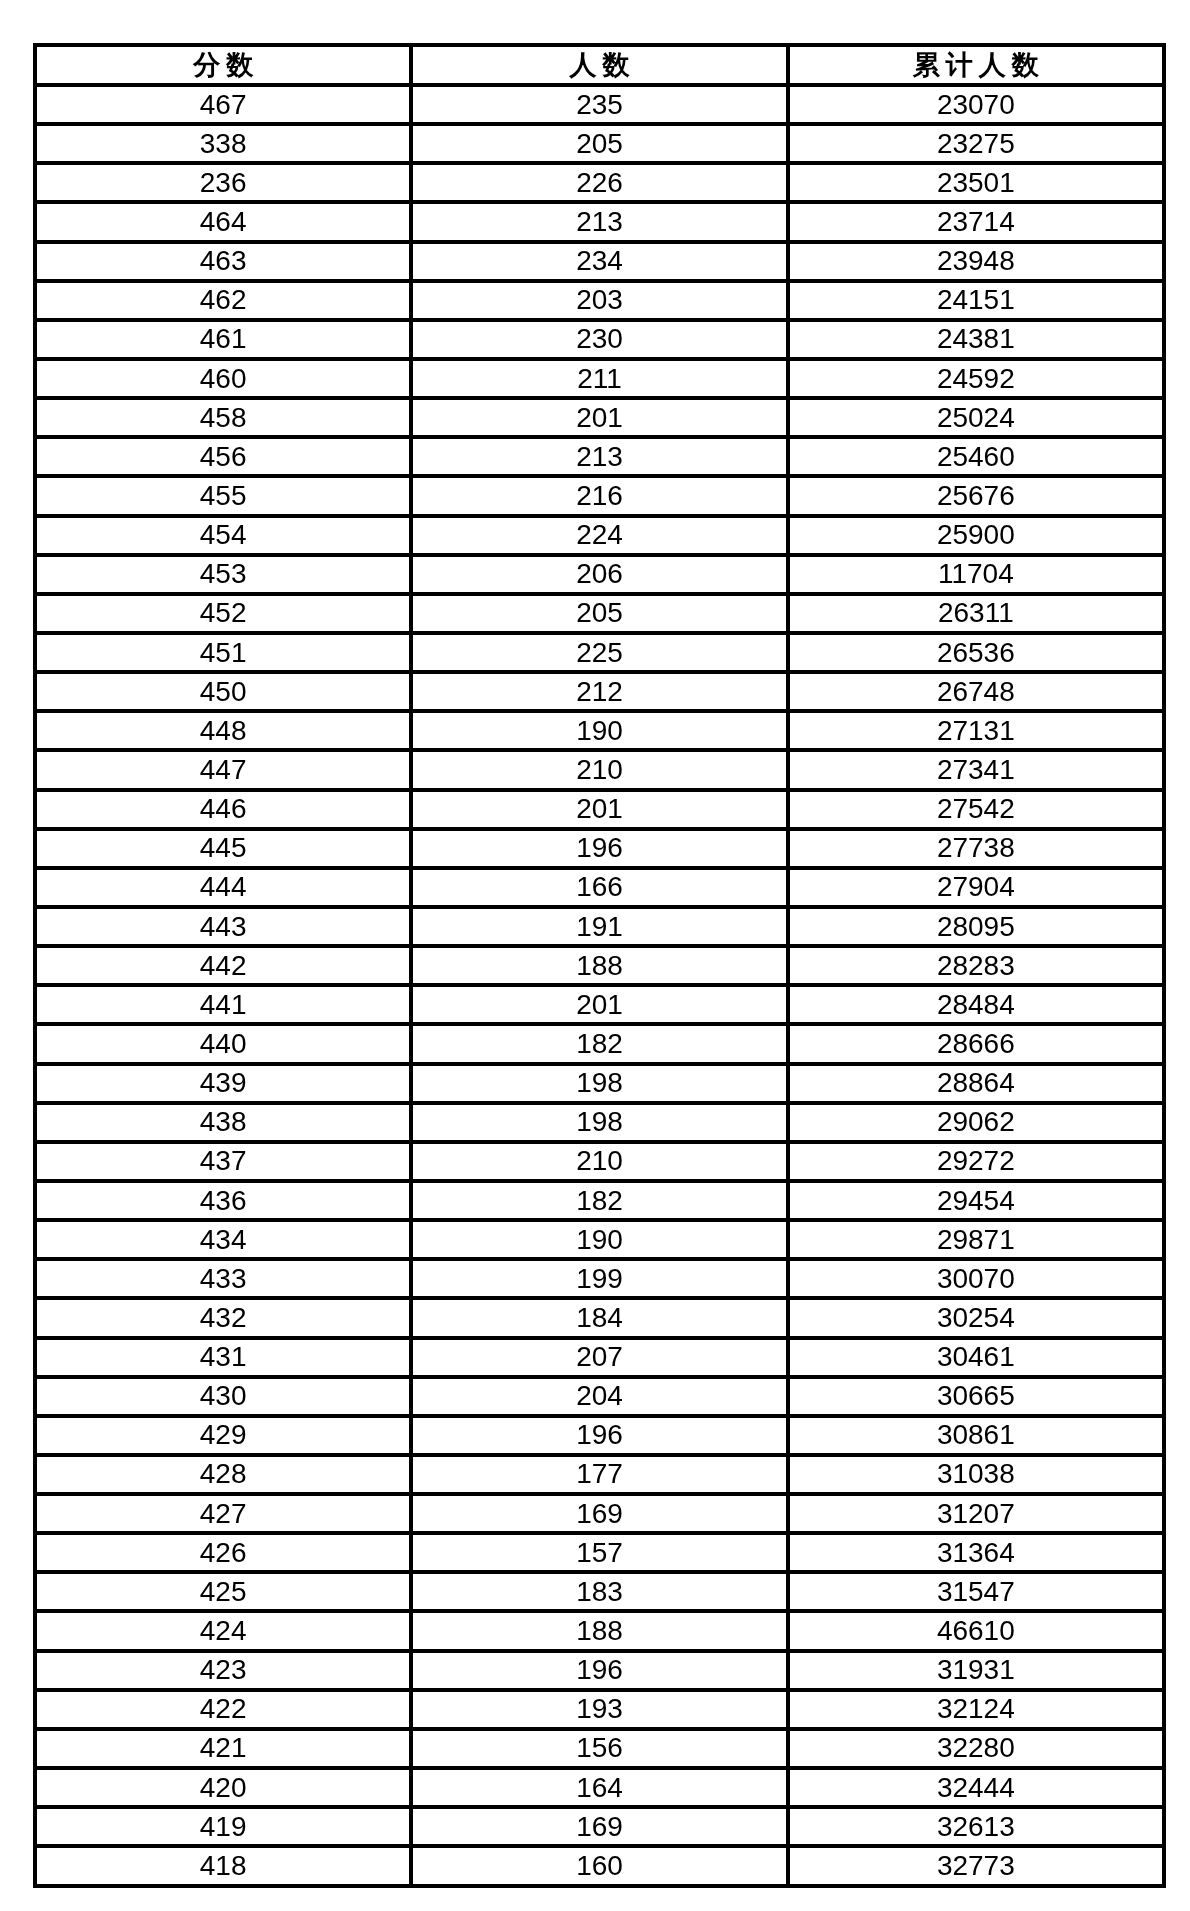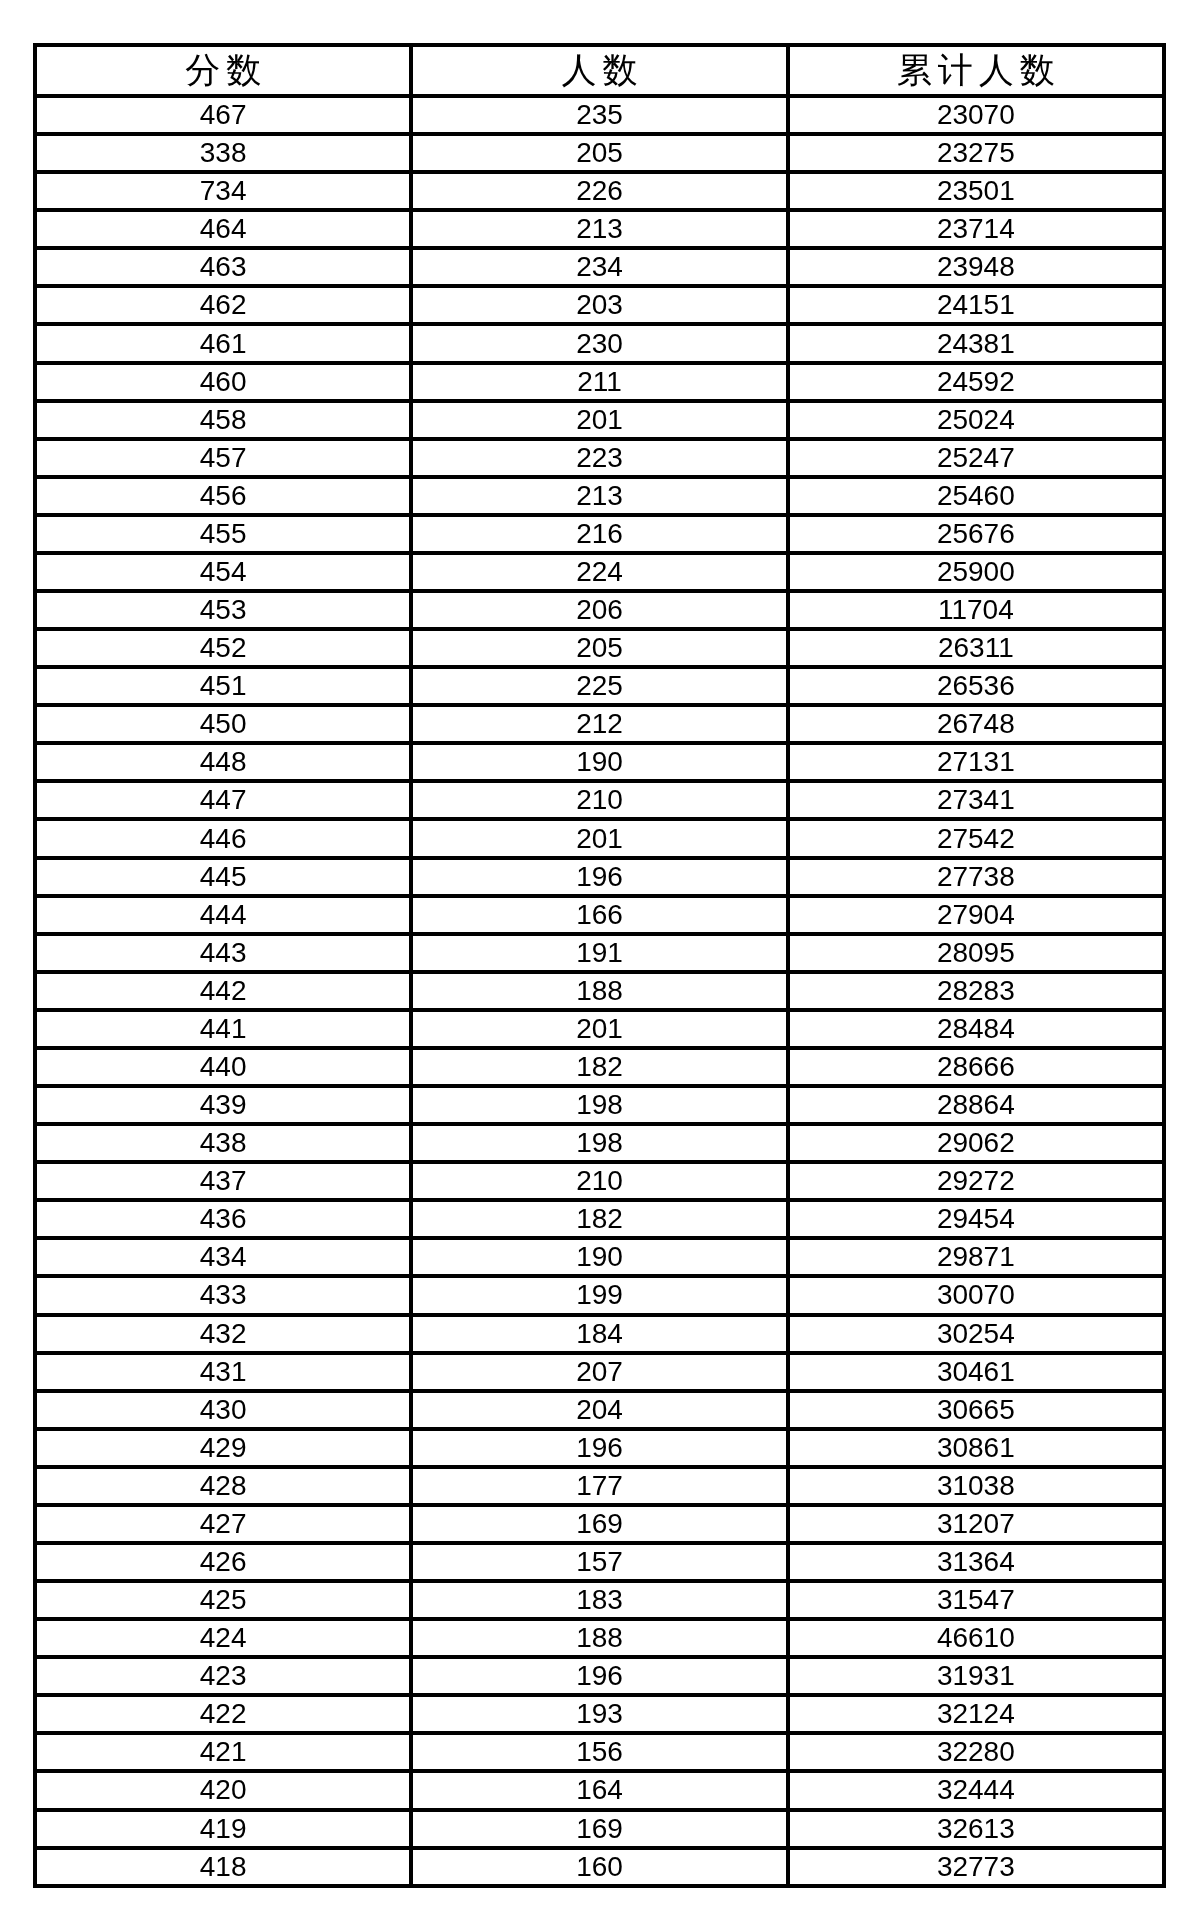--- a/index.html
+++ b/index.html
@@ -32,22 +32,22 @@
     white-space: nowrap;
     overflow: hidden;
   }
   table.score-table td {
     font-family: "Liberation Sans", sans-serif;
     font-size: 28px;
     font-weight: 400;
   }
   table.score-table th {
     font-family: "DejaVu Serif", "Liberation Serif", serif;
-    font-size: 35px;
-    font-weight: 400;
+    font-size: 27px;
+    font-weight: 700;
     letter-spacing: 6px;
     text-indent: 6px; 
   }
 </style>
 </head>
 <body>
 
 <table class="score-table">
   <colgroup>
     <col>
@@ -66,21 +66,21 @@
         <td>467</td>
         <td>235</td>
         <td>23070</td>
       </tr>
       <tr>
         <td>338</td>
         <td>205</td>
         <td>23275</td>
       </tr>
       <tr>
-        <td>734</td>
+        <td>236</td>
         <td>226</td>
         <td>23501</td>
       </tr>
       <tr>
         <td>464</td>
         <td>213</td>
         <td>23714</td>
       </tr>
       <tr>
         <td>463</td>
@@ -99,25 +99,20 @@
       </tr>
       <tr>
         <td>460</td>
         <td>211</td>
         <td>24592</td>
       </tr>
       <tr>
         <td>458</td>
         <td>201</td>
         <td>25024</td>
-      </tr>
-      <tr>
-        <td>457</td>
-        <td>223</td>
-        <td>25247</td>
       </tr>
       <tr>
         <td>456</td>
         <td>213</td>
         <td>25460</td>
       </tr>
       <tr>
         <td>455</td>
         <td>216</td>
         <td>25676</td>

